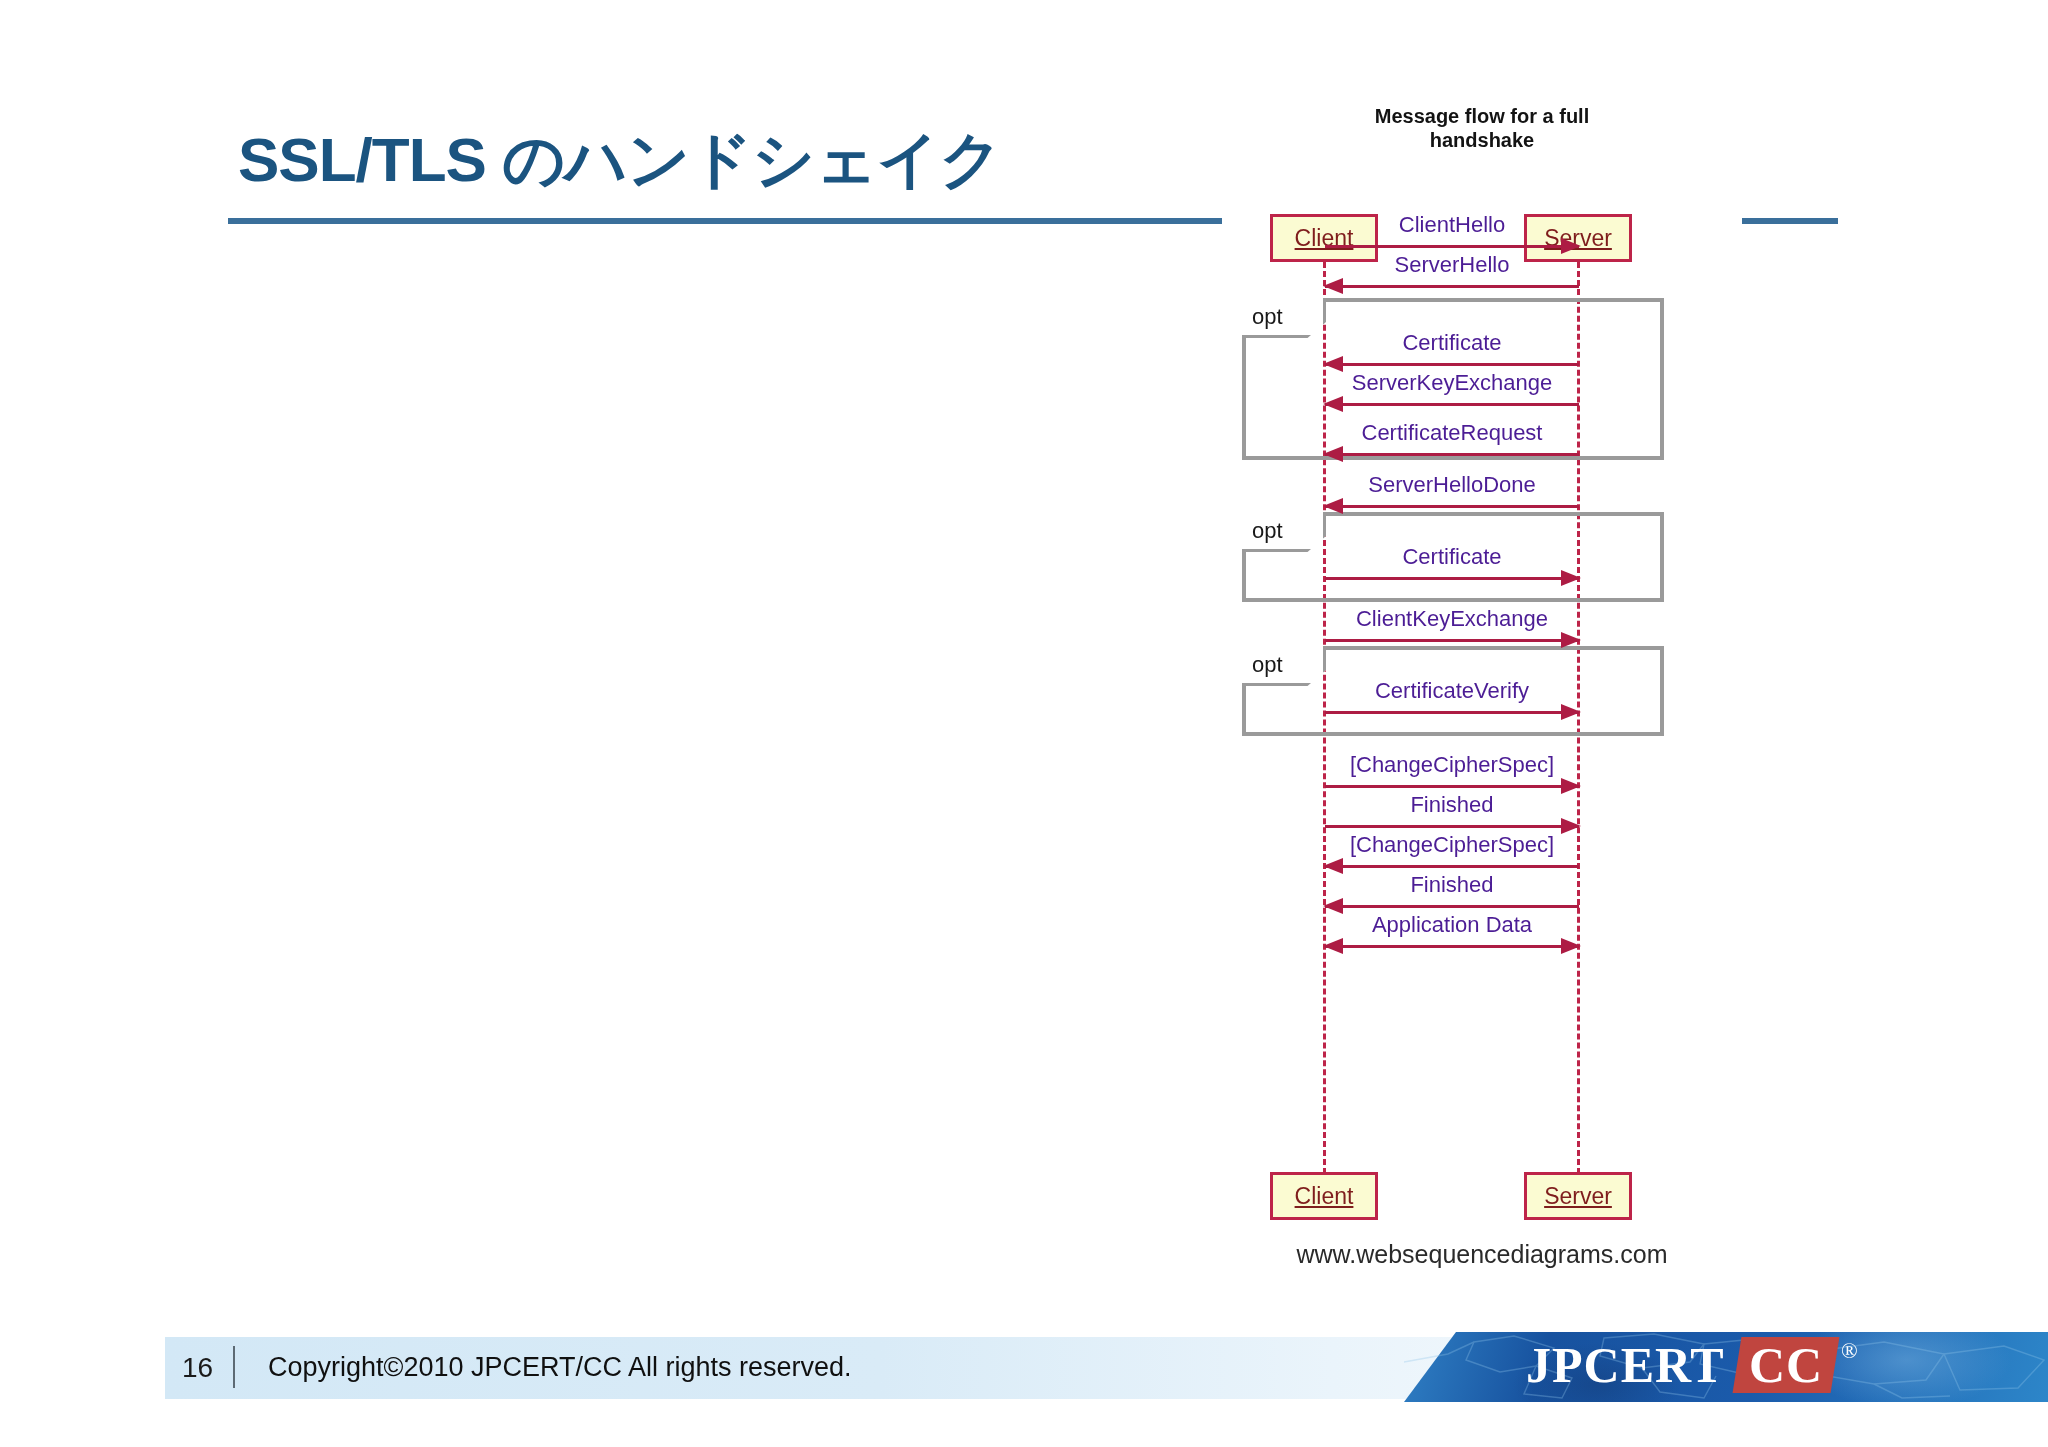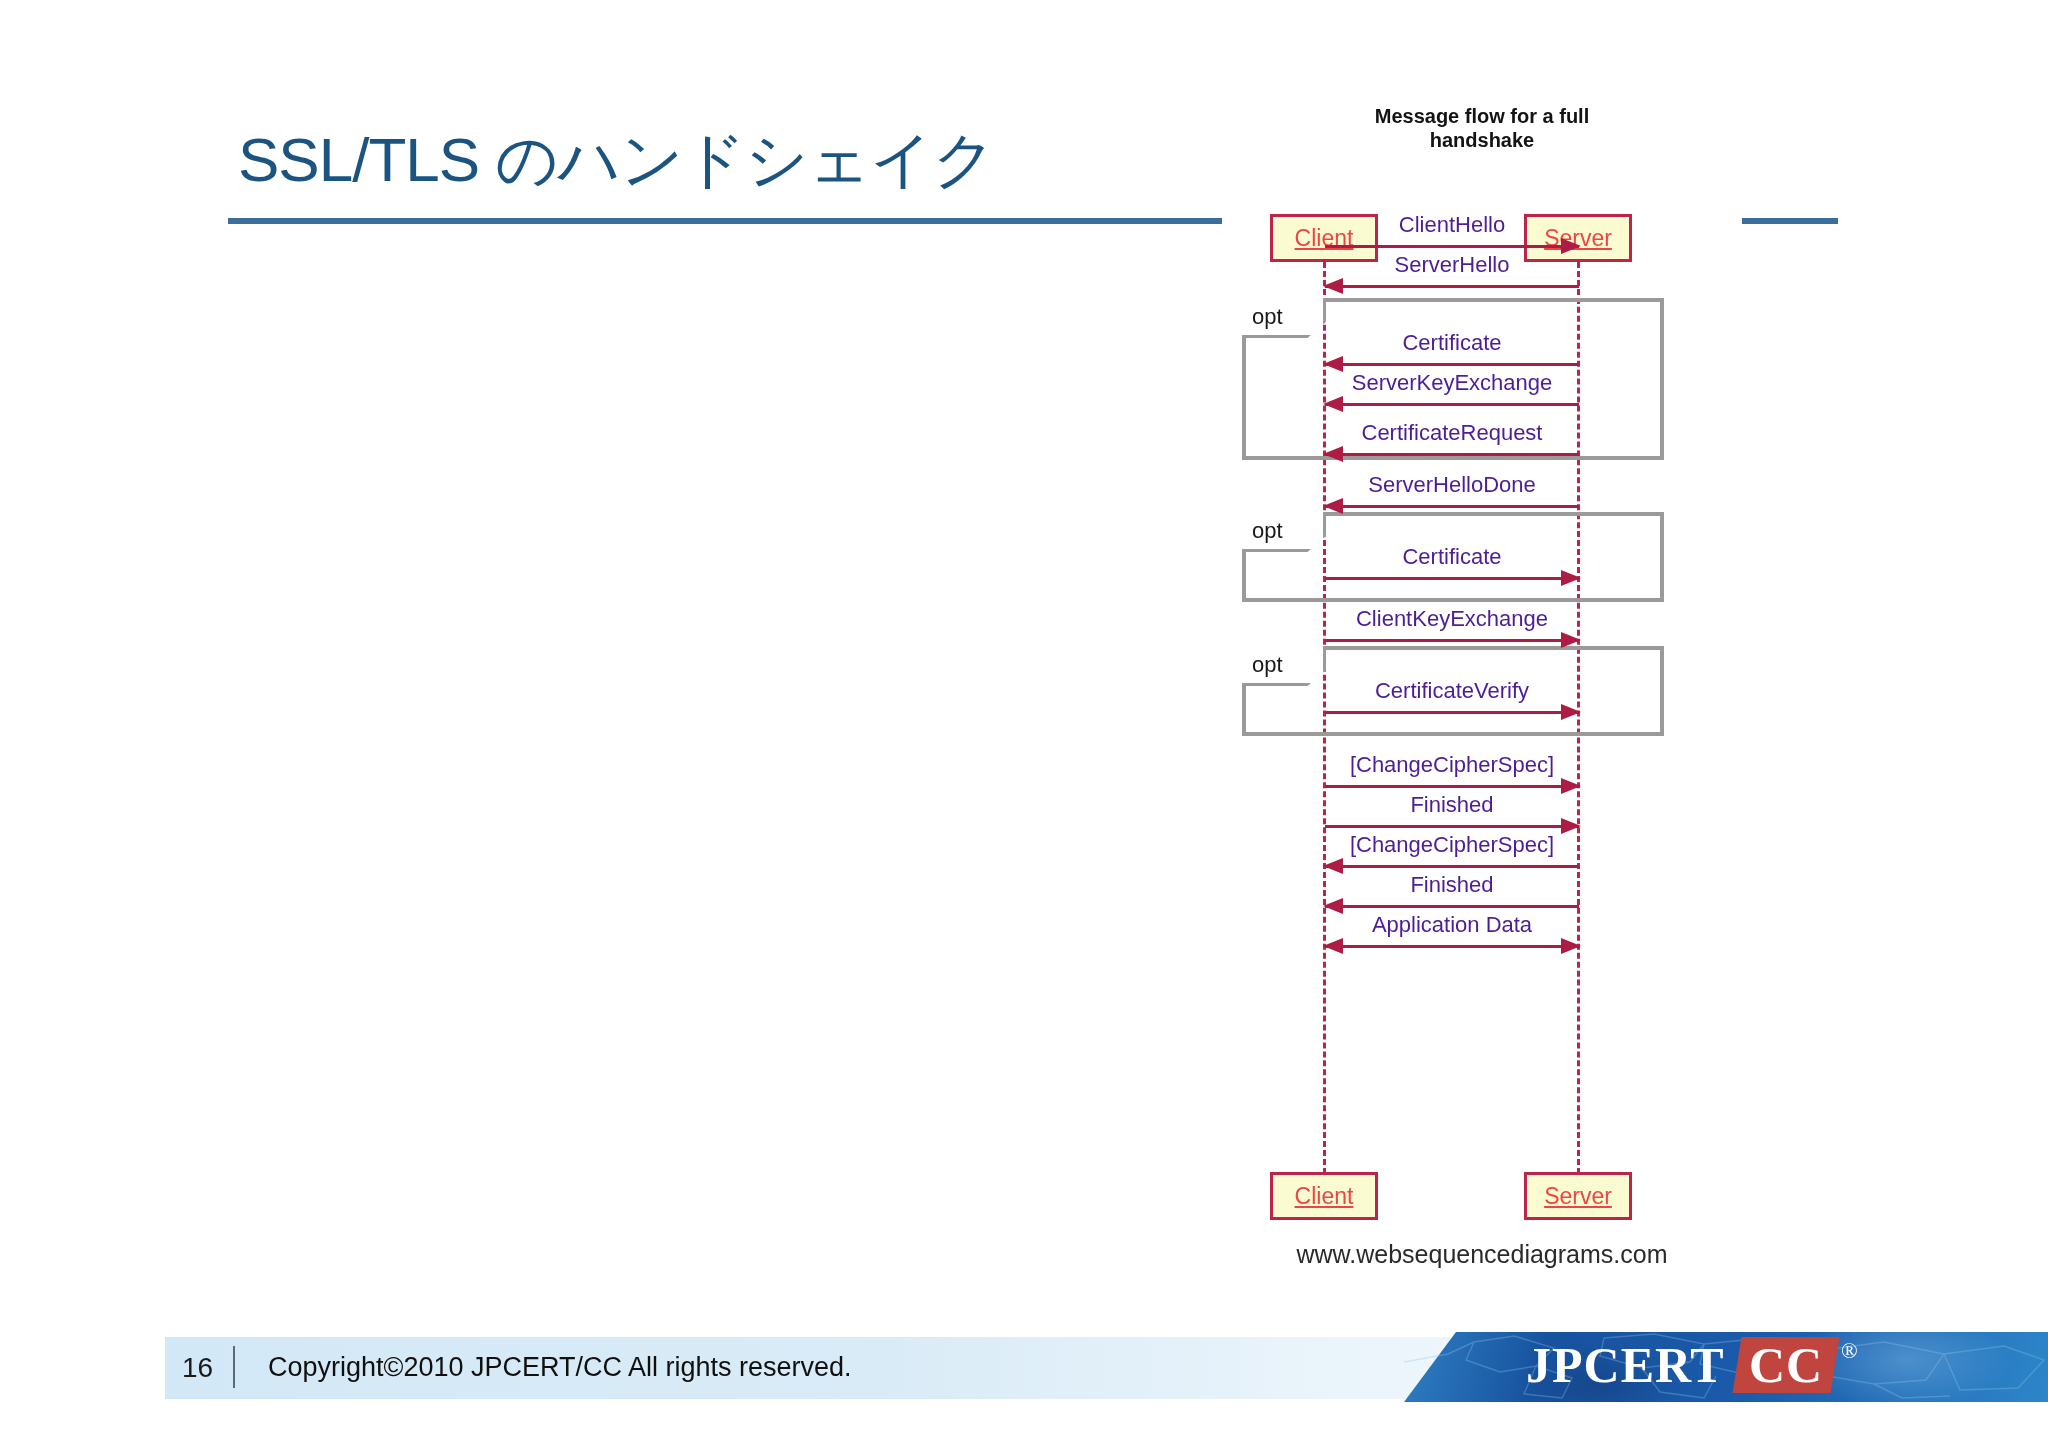--- a/index.html
+++ b/index.html
@@ -14,21 +14,21 @@
     overflow: hidden;
     font-family: "Liberation Sans", sans-serif;
   }
 
   
   #slide-title {
     position: absolute;
     left: 238px;
     top: 118px;
     font-size: 62px;
-    font-weight: normal;
+    font-weight: bold;
     color: #1b5480;
     letter-spacing: -1px;
     white-space: nowrap;
   }
   #title-rule {
     position: absolute;
     left: 228px;
     top: 218px;
     width: 1610px;
     height: 6px;
@@ -70,21 +70,21 @@
     height: 48px;
     background: #fbfbd2;
     border: 3px solid #bd2449;
     box-sizing: border-box;
     display: flex;
     align-items: center;
     justify-content: center;
   }
   .actor-box span {
     font-size: 23px;
-    color: #ef4444;
+    color: #7f1d1d;
     text-decoration: underline;
   }
   #actor-client-top  { left: 48px;  top: 114px; }
   #actor-server-top  { left: 302px; top: 114px; }
   #actor-client-bot  { left: 48px;  top: 1072px; }
   #actor-server-bot  { left: 302px; top: 1072px; }
 
   .lifeline {
     position: absolute;
     top: 162px;

